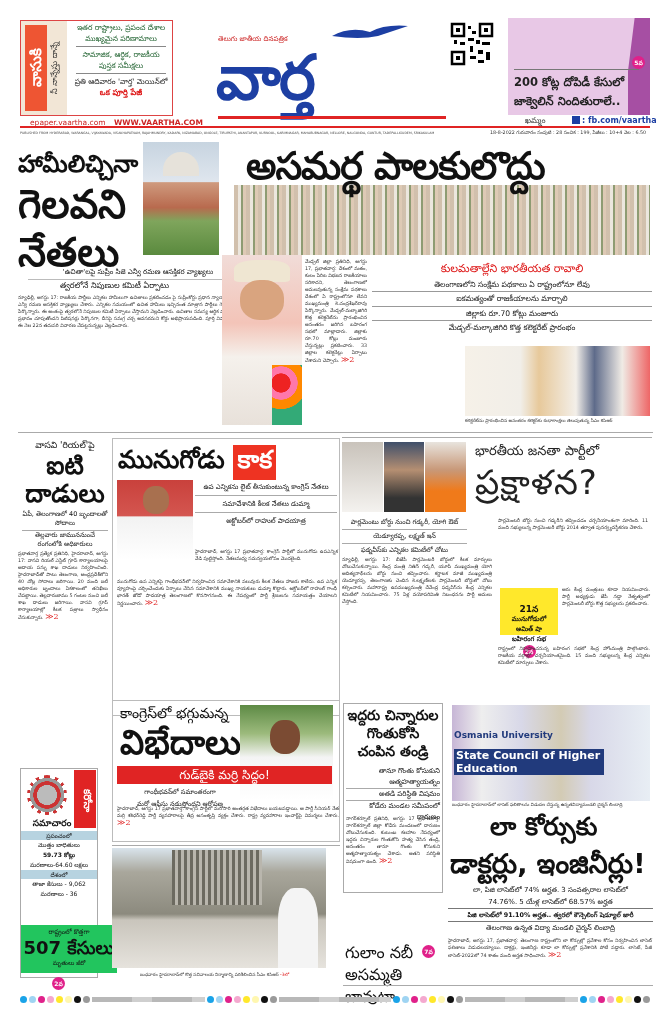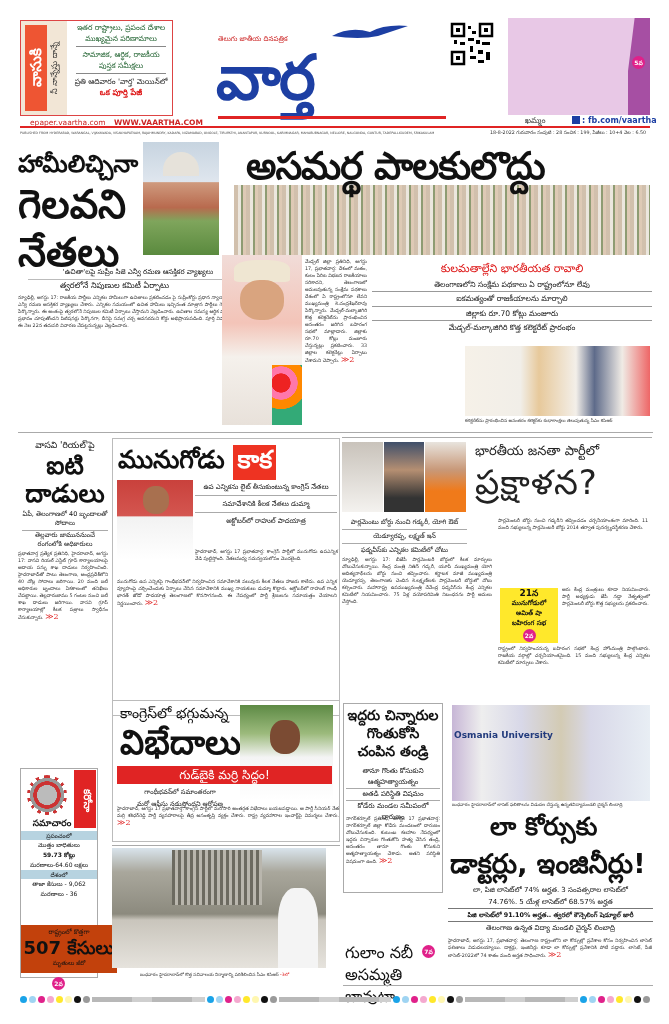--- a/index.html
+++ b/index.html
@@ -89,21 +89,21 @@
 
   .bjp-img { left: 342px; top: 442px; width: 125px; height: 70px; display:flex; }
   .bjp-img span { flex:1; border-right: 1px solid #fff; }
   .bjp-kicker { left: 475px; top: 443px; font-size: 13px; color:#222; }
   .bjp-head { left: 475px; top: 462px; font-size: 34px; color:#222; letter-spacing: 1px; }
   .bjp-subs { left: 342px; top: 516px; width: 125px; text-align:center; font-size: 6.5px; line-height: 13px; }
   .bjp-subs div { border-bottom: 1px solid #aaa; }
   .bjp-subs div:last-child { border-bottom:none; }
   .bjp-body1 { left: 342px; top: 556px; width: 150px; height: 145px; }
   .bjp-body2 { left: 498px; top: 517px; width: 150px; height: 35px; }
-  .amit-box { left: 500px; top: 588px; width: 58px; height: 55px; background:#ffe82b; text-align:center; font-size: 6.5px; line-height: 10px; padding-top: 0; font-weight: bold; }
+  .amit-box { left: 500px; top: 588px; width: 58px; height: 47px; background:#ffe82b; text-align:center; font-size: 6.5px; line-height: 10px; padding-top: 16px; font-weight: bold; }
   .amit-box .pagebadge { margin-top: 1px; }
   .bjp-body3 { left: 562px; top: 586px; width: 88px; height: 58px; }
   .bjp-body4 { left: 498px; top: 645px; width: 152px; height: 56px; }
 
   
   .cong-box { left: 112px; top: 700px; width: 228px; height: 142px; border: 1px solid #bbb; }
   .cong-kicker { left: 120px; top: 705px; font-size: 14px; }
   .cong-head { left: 120px; top: 722px; font-size: 34px; font-weight:bold; }
   .cong-banner { left: 117px; top: 766px; width: 215px; height: 18px; background: #e02424; color:#fff; font-size: 12px; text-align:center; line-height:18px; }
   .cong-subs { left: 120px; top: 786px; width: 120px; text-align:center; font-size: 6.5px; line-height: 12px; }
@@ -111,29 +111,29 @@
   .cong-face { position:absolute; left:30px; top:15px; width: 30px; height: 34px; background:#7b4b33; border-radius:45%; }
   .cong-body { left: 117px; top: 805px; width: 222px; height: 32px; }
 
   .covid-box { left: 20px; top: 768px; width: 78px; height: 210px; border: 1px solid #aaa; }
   .covid-virus { left: 27px; top: 775px; width: 40px; height: 40px; border-radius: 50%; background: radial-gradient(circle, #bbb 0 35%, #c33 36% 48%, #999 49% 60%, transparent 61%), repeating-conic-gradient(#c33 0 10deg, transparent 10deg 25deg); }
   .covid-tag { left: 74px; top: 770px; width: 22px; height: 58px; background:#e02424; color:#fff; font-size: 10px; line-height:17px; text-align:center; padding-top: 4px; font-weight: bold; }
   .covid-title { left: 22px; top: 818px; width: 60px; font-size: 9px; text-align:center;font-weight:bold; }
   .covid-band { background:#b7d3e0; text-align:center; font-size: 6px; line-height: 9px; }
   .covid-stat { text-align:center; font-size: 6px; line-height: 10px; }
   .covid-sec1 { left: 21px; top: 831px; width: 76px; }
-  .covid-big { left: 21px; top: 925px; width: 96px; height: 48px; background:#c2410c; text-align:center; }
+  .covid-big { left: 21px; top: 925px; width: 96px; height: 48px; background:#22c55e; text-align:center; }
   .covid-big .k { font-size: 6.5px; padding-top:3px; }
   .covid-big .n { font-size: 18px; font-weight:bold; line-height: 22px; }
   .covid-big .s { font-size: 6px; }
   .covid-badge { left: 52px; top: 977px; }
 
   .murder-box { left: 343px; top: 703px; width: 100px; height: 190px; border: 1px solid #aaa; }
   .murder-head { left: 346px; top: 706px; width: 94px; text-align:center; font-size: 14px; line-height: 18px; font-weight:bold; }
-  .murder-subs { left: 346px; top: 766px; width: 94px; text-align:center; font-size: 7px; line-height: 11px; }
+  .murder-subs { left: 346px; top: 766px; width: 94px; text-align:right; font-size: 7px; line-height: 11px; }
   .murder-subs div { border-bottom: 1px solid #aaa; }
   .murder-subs div:last-child { border-bottom:none; }
   .murder-body { left: 346px; top: 815px; width: 94px; height: 75px; }
 
   .osm-img { left: 452px; top: 705px; width: 198px; height: 96px; background: linear-gradient(90deg, #c7b6d6 0%, #eee 15%, #d8d8e8 35%, #d3cbb4 55%, #d8d8e8 70%, #e8eef4 100%); }
   .osm-banner { position:absolute; left:2px; top:25px; width: 120px; font-size: 9px; font-weight:bold; color:#213a7c; }
   .osm-banner2 { position:absolute; left:2px; top:44px; width: 150px; font-size: 11px; font-weight:bold; color:#fff; background:#213a7c; padding-left:2px; }
   .osm-caption { left: 452px; top: 802px; width: 200px; font-size: 4.5px; color:#333; }
   .law-head1 { left: 490px; top: 812px; font-size: 25px; font-weight:bold; }
   .law-head2 { left: 450px; top: 848px; font-size: 27px; font-weight:bold; white-space: nowrap; }
@@ -204,20 +204,21 @@
     <rect x="20" y="24" width="3" height="6"></rect>
     <rect x="28" y="28" width="5" height="4"></rect>
   <rect x="36" y="30" width="4" height="8"></rect>
     <rect x="20" y="34" width="6" height="3"></rect>
     <rect x="28" y="38" width="6" height="3"></rect>
 </svg>
 
 <div class="abs teaser">
   <div class="teaser-tab"></div>
   <span class="pagebadge">5వ</span>
+  <div class="teaser-2">200 కోట్ల దోపిడీ కేసులో జాక్వెలిన్ నిందితురాలే..</div>
 </div>
 
 <div class="abs edition">ఖమ్మం</div>
 <div class="abs fb"><span class="fb-box"></span><span>: fb.com/vaartha</span></div>
 
 <div class="abs red-rule"></div>
 <div class="abs publine">PUBLISHED FROM HYDERABAD, WARANGAL, VIJAYAWADA, VISAKHAPATNAM, RAJAHMUNDRY, KADAPA, NIZAMABAD, ONGOLE, TIRUPATHI, ANANTAPUR, KURNOOL, KARIMNAGAR, MAHABUBNAGAR, NELLORE, NALGONDA, GUNTUR, TADEPALLIGUDEM, SRIKAKULAM</div>
 <div class="abs dateline">18-8-2022  గురువారం సంపుటి : 28  సంచిక : 199,  పేజీలు : 10+4  వెల : 6.50</div>
 
 <div class="abs lead-kicker">హామీలిచ్చినా</div>
@@ -341,20 +342,21 @@
   <div>అతడి పరిస్థితి విషమం</div>
   <div>కోడేరు మండల సమీపంలో దారుణం</div>
 </div>
 <div class="abs bodytext murder-body"><span>నాగర్‌కర్నూల్ ప్రతినిధి, ఆగస్టు 17 ప్రభాతవార్త: నాగర్‌కర్నూల్ జిల్లా కోడేరు మండలంలో దారుణం చోటుచేసుకుంది. కుటుంబ కలహాల నేపథ్యంలో ఇద్దరు చిన్నారుల గొంతుకోసి హత్య చేసిన తండ్రి, అనంతరం తానూ గొంతు కోసుకుని ఆత్మహత్యాయత్నం చేశాడు. అతని పరిస్థితి విషమంగా ఉంది.</span> <span class="jump">≫2</span></div>
 
 <div class="abs gn-head">గులాం నబీ అసమ్మతి బావుటా</div>
 <span class="abs pagebadge gn-badge">7వ</span>
 
 <div class="abs osm-img">
   <div class="osm-banner">Osmania University</div>
+  <div class="osm-banner2">State Council of Higher Education</div>
 </div>
 <div class="abs osm-caption">బుధవారం హైదరాబాద్‌లో లాసెట్ ఫలితాలను విడుదల చేస్తున్న ఉన్నతవిద్యామండలి చైర్మన్ లింబాద్రి</div>
 <div class="abs law-head1">లా కోర్సుకు</div>
 <div class="abs law-head2">డాక్టర్లు, ఇంజినీర్లు!</div>
 <div class="abs law-subs">
   <div>లా, పిజి లాసెట్‌లో 74% అర్హత. 3 సంవత్సరాల లాసెట్‌లో</div>
   <div class="u">74.76%. 5 యేళ్ల లాసెట్‌లో 68.57% అర్హత</div>
   <div class="b u">పిజి లాసెట్‌లో 91.10% అర్హత.. త్వరలో కౌన్సెలింగ్ షెడ్యూల్ జారీ</div>
   <div>తెలంగాణ ఉన్నత విద్యా మండలి చైర్మన్ లింబాద్రి</div>
 </div>

